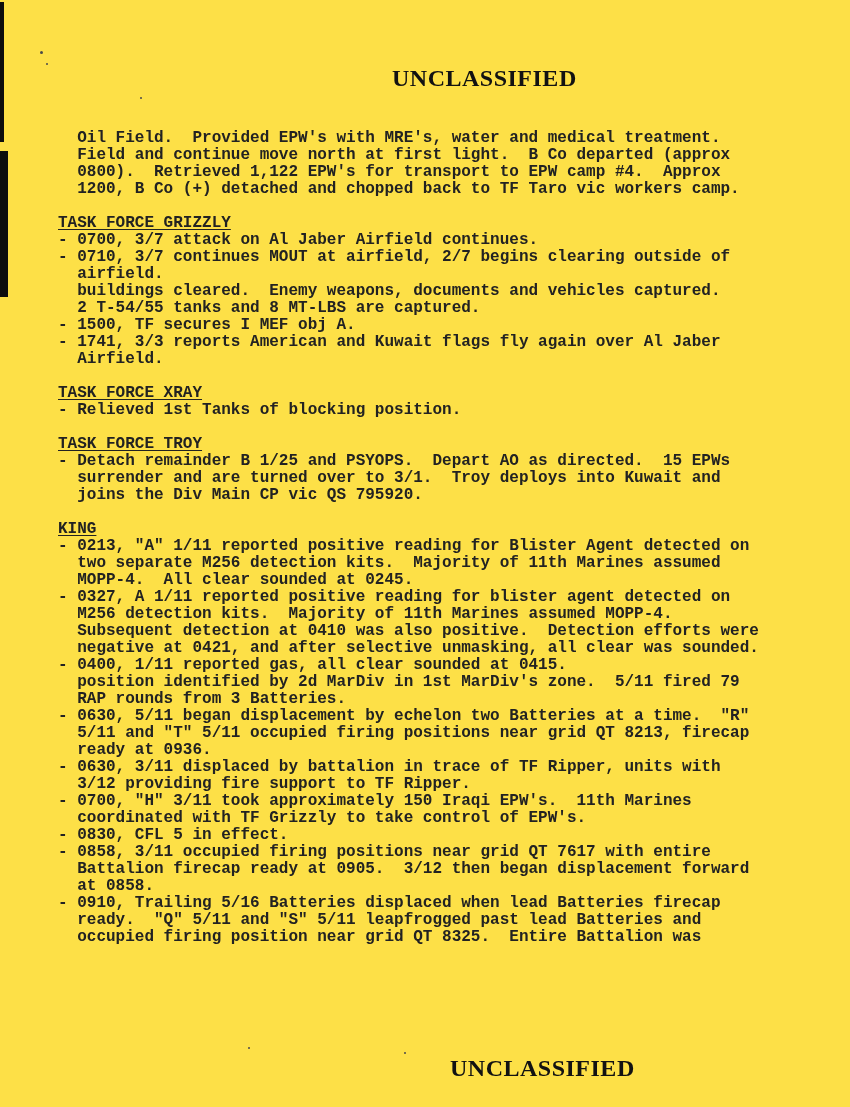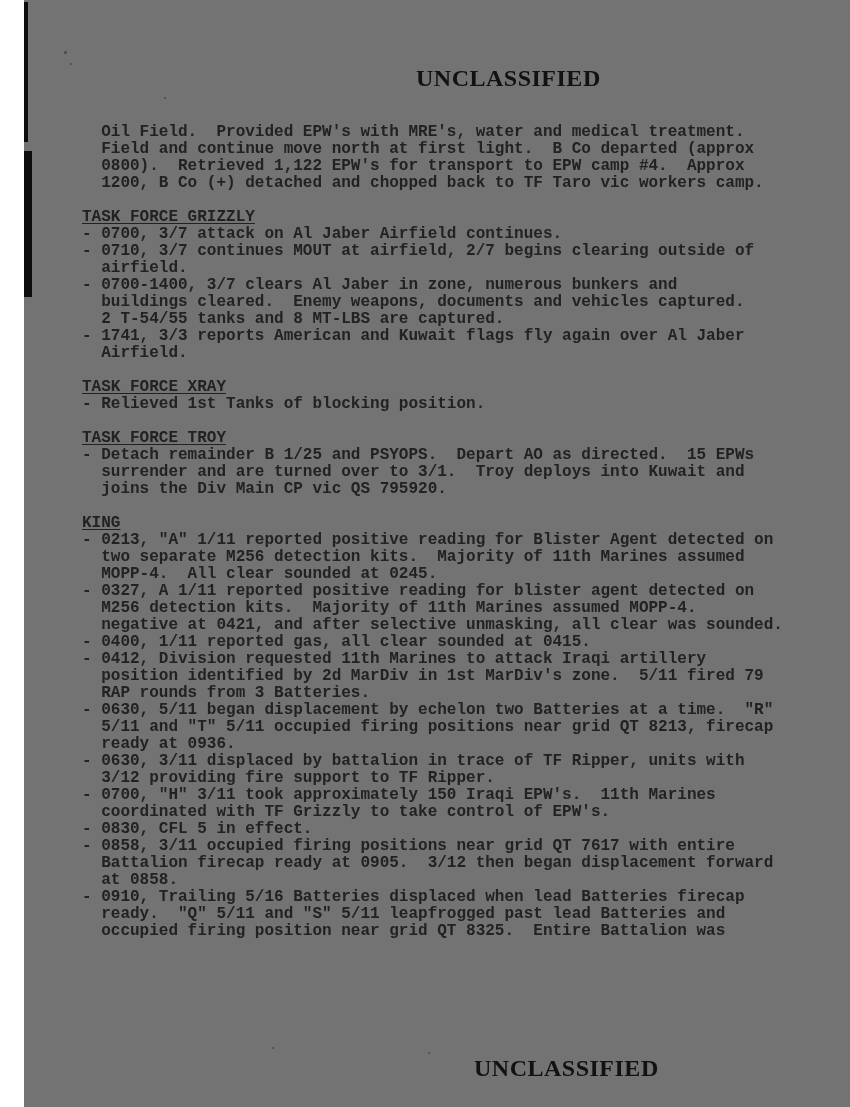--- a/index.html
+++ b/index.html
@@ -7,22 +7,21 @@
     width: 850px;
     height: 1107px;
     background: #ffffff;
     position: relative;
     overflow: hidden;
     font-family: "Liberation Mono", "DejaVu Sans Mono", monospace;
   }
   .page {
     position: absolute;
     inset: 0;
-    background: #737373;
-    margin-left: 24px;
+    background: #fde047;
   }
   
   .scan-bar {
     position: absolute;
     background: #0d0d0d;
   }
   .scan-bar-thin  { left: 0; top: 2px;   width: 4px; height: 140px; }
   .scan-bar-thick { left: 0; top: 151px; width: 8px; height: 146px; }
   .speck {
     position: absolute;
@@ -39,21 +38,21 @@
     color: #121212;
     letter-spacing: 0.5px;
     white-space: pre;
   }
   .banner-top    { left: 392px; top: 66px; }
   .banner-bottom { left: 450px; top: 1056px; }
   
   .doc-body {
     position: absolute;
     left: 58px;
-    top: 124px;
+    top: 130px;
     width: 760px;
     color: #222222;
     font-size: 16px;
     line-height: 17px;
     font-weight: bold;
   }
   .line {
     white-space: pre;
     min-height: 17px;
   }
@@ -80,43 +79,43 @@
   <div class="doc-body" id="doc-body">
       <div class="line">  Oil Field.  Provided EPW's with MRE's, water and medical treatment.</div>
       <div class="line">  Field and continue move north at first light.  B Co departed (approx</div>
       <div class="line">  0800).  Retrieved 1,122 EPW's for transport to EPW camp #4.  Approx</div>
       <div class="line">  1200, B Co (+) detached and chopped back to TF Taro vic workers camp.</div>
       <div class="line"></div>
       <div class="line heading">TASK FORCE GRIZZLY</div>
       <div class="line">- 0700, 3/7 attack on Al Jaber Airfield continues.</div>
       <div class="line">- 0710, 3/7 continues MOUT at airfield, 2/7 begins clearing outside of</div>
       <div class="line">  airfield.</div>
-      <div class="line">- 0700-1400, 3/7 clears Al Jaber in zone, numerous bunkers and</div>
       <div class="line">  buildings cleared.  Enemy weapons, documents and vehicles captured.</div>
       <div class="line">  2 T-54/55 tanks and 8 MT-LBS are captured.</div>
+      <div class="line">- 1500, TF secures I MEF obj A.</div>
       <div class="line">- 1741, 3/3 reports American and Kuwait flags fly again over Al Jaber</div>
       <div class="line">  Airfield.</div>
       <div class="line"></div>
       <div class="line heading">TASK FORCE XRAY</div>
       <div class="line">- Relieved 1st Tanks of blocking position.</div>
       <div class="line"></div>
       <div class="line heading">TASK FORCE TROY</div>
       <div class="line">- Detach remainder B 1/25 and PSYOPS.  Depart AO as directed.  15 EPWs</div>
       <div class="line">  surrender and are turned over to 3/1.  Troy deploys into Kuwait and</div>
       <div class="line">  joins the Div Main CP vic QS 795920.</div>
       <div class="line"></div>
       <div class="line heading">KING</div>
       <div class="line">- 0213, "A" 1/11 reported positive reading for Blister Agent detected on</div>
       <div class="line">  two separate M256 detection kits.  Majority of 11th Marines assumed</div>
       <div class="line">  MOPP-4.  All clear sounded at 0245.</div>
       <div class="line">- 0327, A 1/11 reported positive reading for blister agent detected on</div>
       <div class="line">  M256 detection kits.  Majority of 11th Marines assumed MOPP-4.</div>
+      <div class="line">  Subsequent detection at 0410 was also positive.  Detection efforts were</div>
       <div class="line">  negative at 0421, and after selective unmasking, all clear was sounded.</div>
       <div class="line">- 0400, 1/11 reported gas, all clear sounded at 0415.</div>
-      <div class="line">- 0412, Division requested 11th Marines to attack Iraqi artillery</div>
       <div class="line">  position identified by 2d MarDiv in 1st MarDiv's zone.  5/11 fired 79</div>
       <div class="line">  RAP rounds from 3 Batteries.</div>
       <div class="line">- 0630, 5/11 began displacement by echelon two Batteries at a time.  "R"</div>
       <div class="line">  5/11 and "T" 5/11 occupied firing positions near grid QT 8213, firecap</div>
       <div class="line">  ready at 0936.</div>
       <div class="line">- 0630, 3/11 displaced by battalion in trace of TF Ripper, units with</div>
       <div class="line">  3/12 providing fire support to TF Ripper.</div>
       <div class="line">- 0700, "H" 3/11 took approximately 150 Iraqi EPW's.  11th Marines</div>
       <div class="line">  coordinated with TF Grizzly to take control of EPW's.</div>
       <div class="line">- 0830, CFL 5 in effect.</div>

